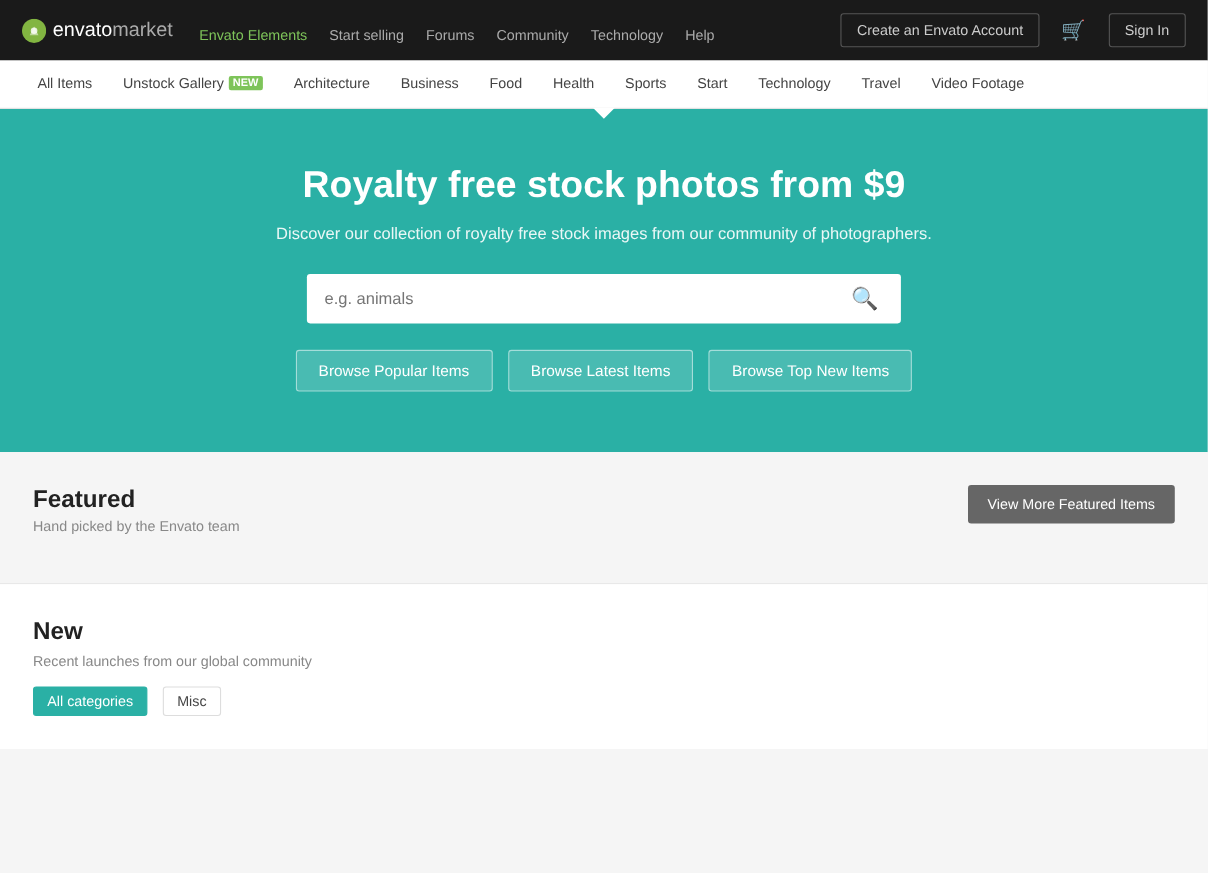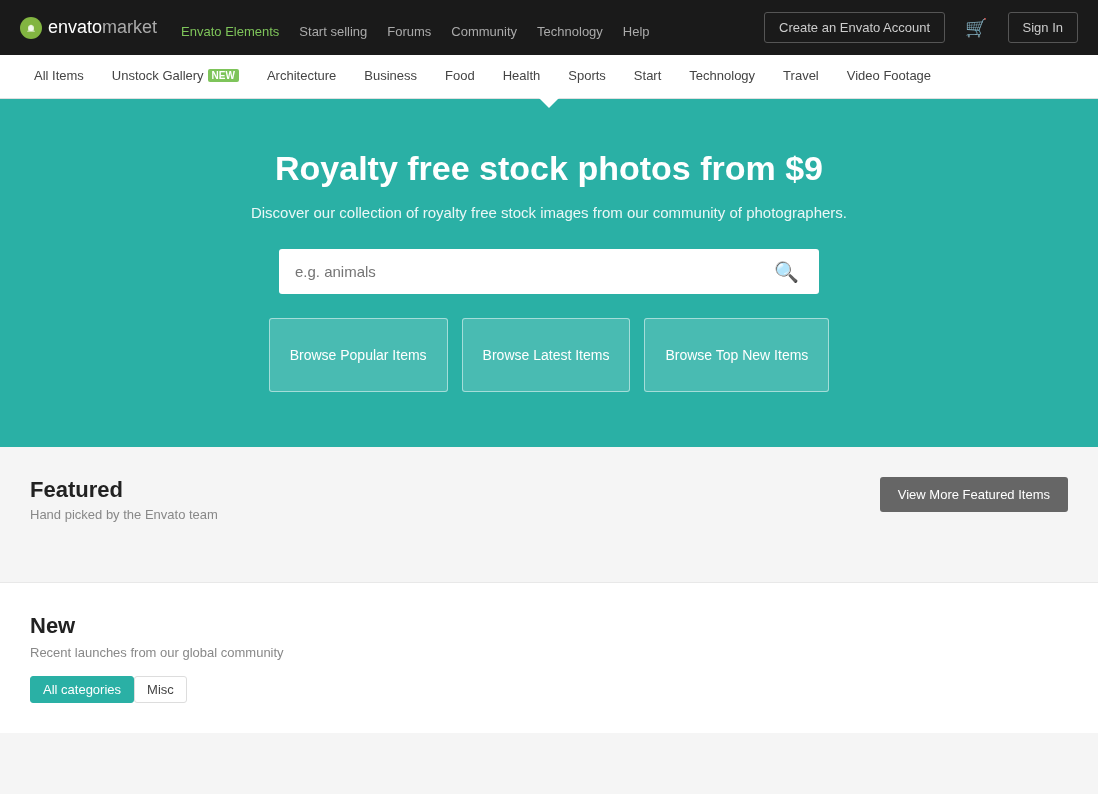--- a/index.html
+++ b/index.html
@@ -165,36 +165,36 @@
     }
     .hero-buttons {
       display: flex;
       justify-content: center;
       gap: 14px;
     }
     .hero-btn {
       background: rgba(255,255,255,0.15);
       border: 1px solid rgba(255,255,255,0.5);
       color: #fff;
-      padding: 28px 20px;
+      padding: 10px 20px;
       border-radius: 3px;
       cursor: pointer;
       font-size: 14px;
     }
 
     
     .featured-section {
       background: #f5f5f5;
       padding: 30px 30px 40px;
     }
     .featured-header {
       display: flex;
       align-items: flex-start;
       justify-content: space-between;
-      margin-bottom: 20px;
+      margin-bottom: 4px;
     }
     .featured-title {
       font-size: 22px;
       font-weight: bold;
       color: #222;
     }
     .featured-sub {
       font-size: 13px;
       color: #888;
       margin-top: 4px;
@@ -221,21 +221,21 @@
       color: #222;
       margin-bottom: 6px;
     }
     .new-sub {
       font-size: 13px;
       color: #888;
       margin-bottom: 16px;
     }
     .category-pills {
       display: flex;
-      gap: 0;
+      gap: 14px;
     }
     .pill {
       padding: 5px 12px;
       border-radius: 3px;
       font-size: 13px;
       cursor: pointer;
       border: 1px solid #ddd;
       background: #fff;
       color: #444;
     }

